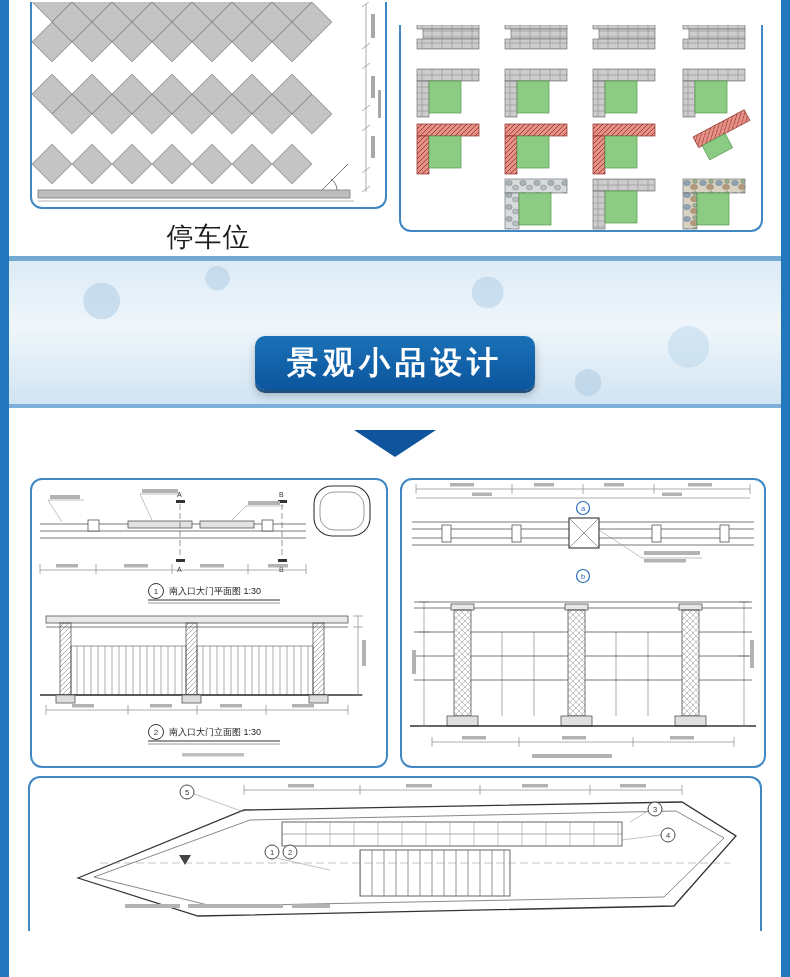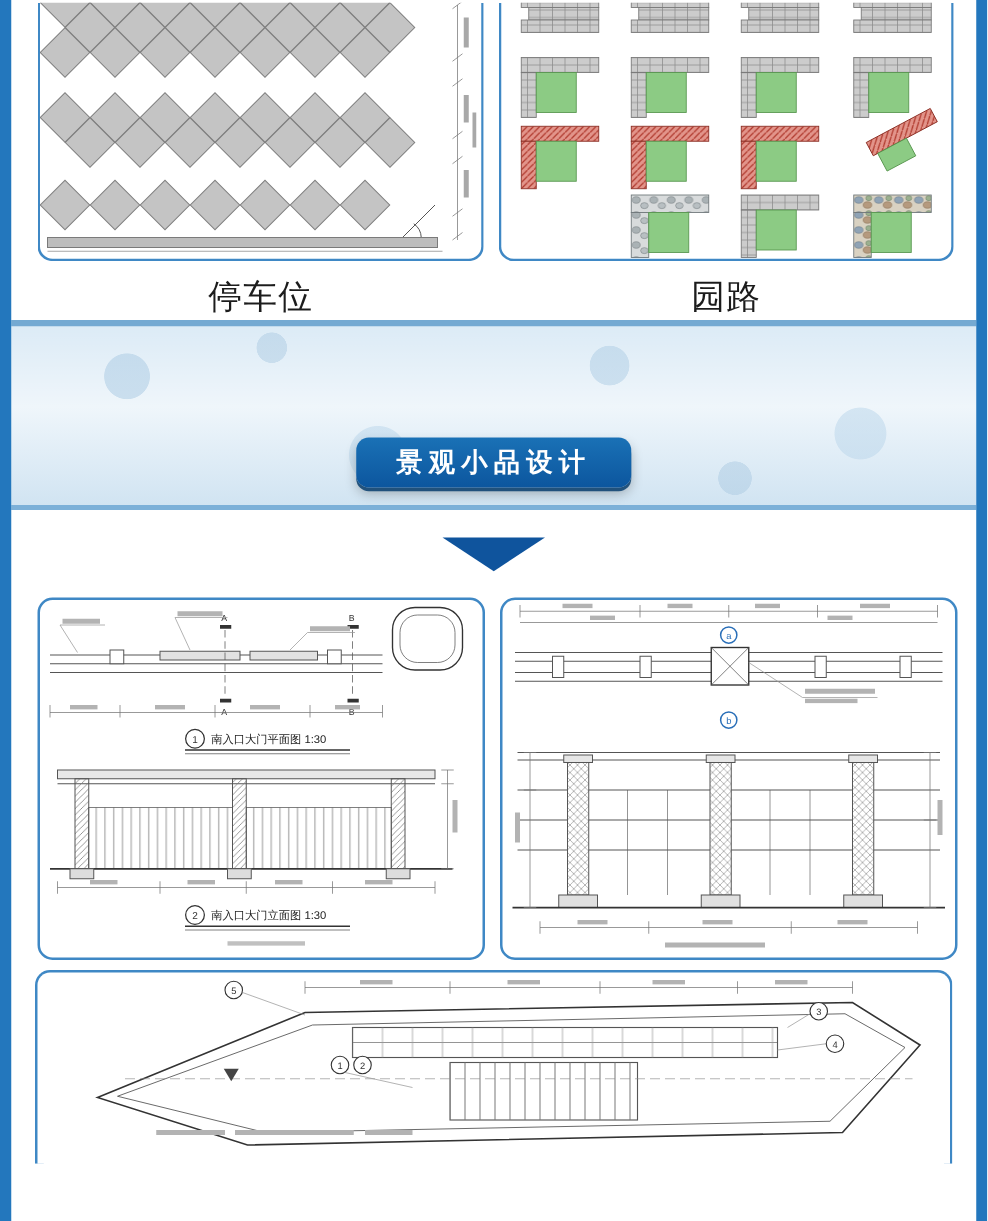--- a/index.html
+++ b/index.html
@@ -31,21 +31,21 @@
       radial-gradient(circle 30px at 12% 28%, rgba(173,204,228,.55) 60%, rgba(0,0,0,0) 62%),
       radial-gradient(circle 38px at 38% 72%, rgba(185,213,234,.5) 60%, rgba(0,0,0,0) 62%),
       radial-gradient(circle 26px at 62% 22%, rgba(173,204,228,.5) 60%, rgba(0,0,0,0) 62%),
       radial-gradient(circle 34px at 88% 60%, rgba(185,213,234,.5) 60%, rgba(0,0,0,0) 62%),
       radial-gradient(circle 20px at 27% 12%, rgba(167,199,224,.45) 60%, rgba(0,0,0,0) 62%),
       radial-gradient(circle 22px at 75% 85%, rgba(167,199,224,.45) 60%, rgba(0,0,0,0) 62%),
       linear-gradient(180deg, rgba(255,255,255,0) 0%, rgba(255,255,255,.55) 45%, rgba(198,221,238,.5) 100%);
   }
   .banner-btn { position:absolute; bottom:14px; left:50%; transform:translateX(-50%);
     background:linear-gradient(180deg,#1a71b6,#0c569e); color:#ffffff;
-    font-size:21px; font-weight:bold; letter-spacing:5px; white-space:nowrap;
+    font-size:31px; font-weight:bold; letter-spacing:5px; white-space:nowrap;
     padding:6px 32px; border-radius:10px;
     box-shadow:0 3px 0 rgba(8,62,110,.85), 0 5px 9px rgba(0,0,0,.25); }
 
   .arrow-wrap { height:70px; display:flex; justify-content:center; align-items:center; }
   .arrow-down { width:0; height:0; border-left:41px solid transparent;
     border-right:41px solid transparent; border-top:27px solid #0f549d; }
 
   .bottom-section { margin-top:8px; }
   svg { display:block; }
 </style>
@@ -248,21 +248,20 @@
                 <rect x="12" y="12" width="32" height="32" fill="#8ccb84" stroke="#58974f"></rect>
               </g>
               <g transform="translate(282,154)">
                 <rect width="62" height="14" fill="url(#pgStoneC)"></rect>
                   <rect y="14" width="14" height="36" fill="url(#pgStoneC)"></rect>
                 <rect x="14" y="14" width="32" height="32" fill="#8ccb84" stroke="#58974f"></rect>
               </g>
             </g>
           </svg>
         </div>
-        <div class="panel-label">园路</div>
       </div>
     </section>
 
     <section class="banner">
       <div class="banner-btn">
         <span>景观小品设计</span>
       </div>
     </section>
 
     <div class="arrow-wrap">

